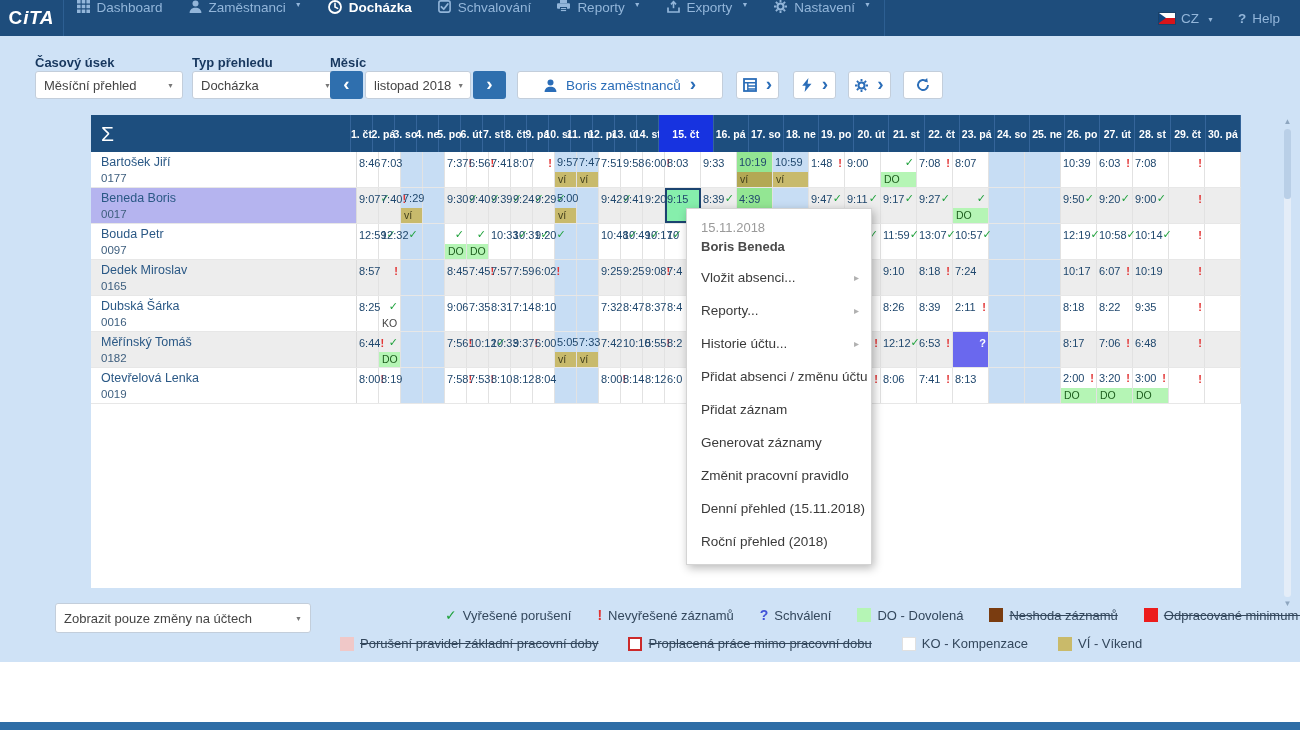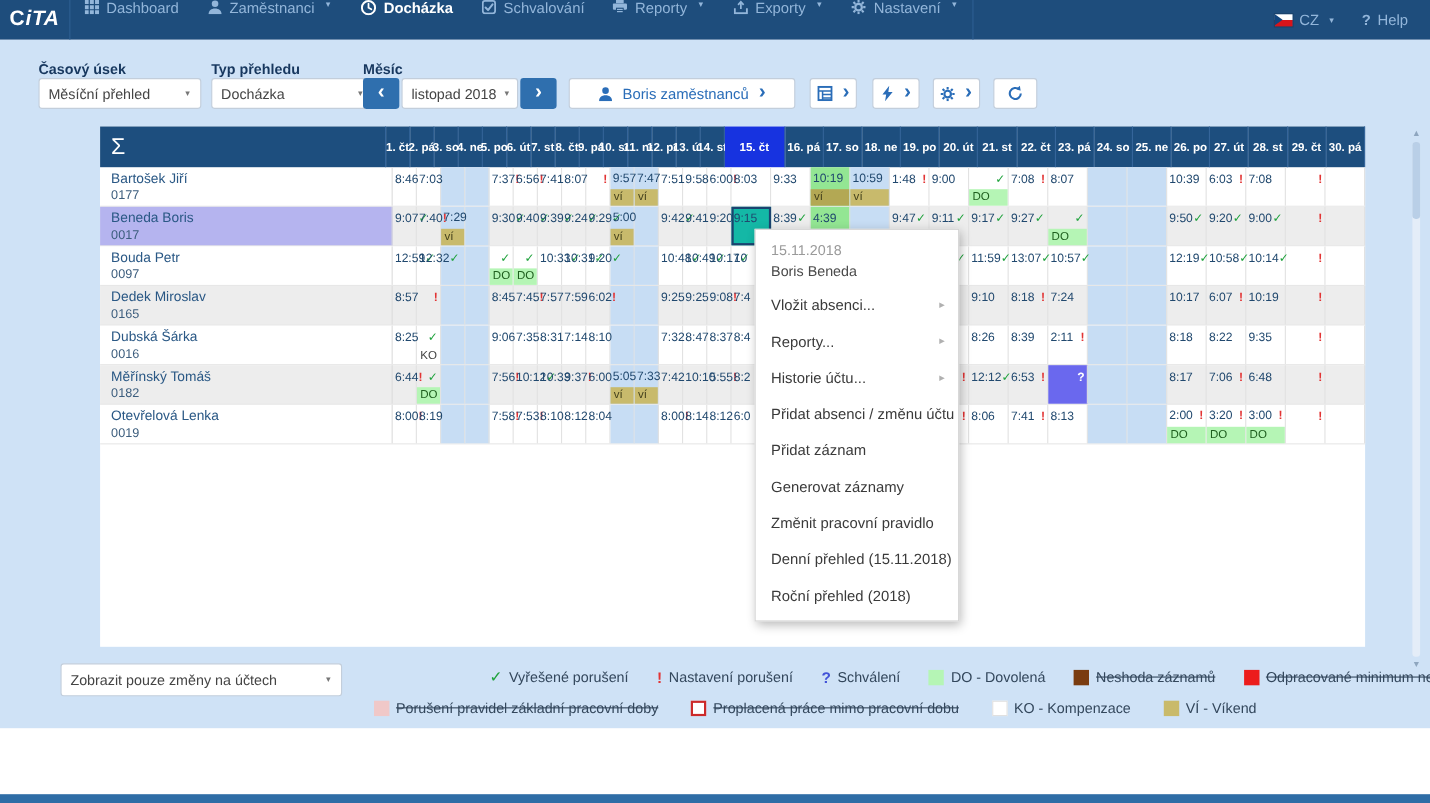--- a/index.html
+++ b/index.html
@@ -55,21 +55,21 @@
   .t-row.alt { background:#ededed; }
   .emp-cell { width:266px; padding:2px 0 0 10px; border-right:1px solid #dcdcdc; cursor:pointer; }
   .emp-cell.selected { background:#b5b4ef; }
   .emp-name { font-size:12.5px; color:#2a5885; line-height:17px; white-space:nowrap; }
   .emp-id { font-size:11.5px; color:#3d5e7e; line-height:15px; }
   .day-cell { position:relative; border-right:1px solid #e2e2e2; display:flex; flex-direction:column; cursor:pointer; }
   .day-cell.narrow { width:22px; } .day-cell.wide { width:36px; }
   .day-cell.wk { background:#c7ddf4; }
   .day-cell.bg-g { background:#93e693; }
   .day-cell.bg-p { background:#6a68ee; }
-  .day-cell.sel { outline:2px solid #1b4370; outline-offset:-2px; background:#14b8a6; z-index:2; }
+  .day-cell.sel { outline:2px solid #1b4370; outline-offset:-2px; background:#86efac; z-index:2; }
   .cell-top { position:relative; z-index:1; height:21px; display:flex; align-items:center;
     padding:0 2px; font-size:11px; color:#20486e; white-space:nowrap; overflow:visible; }
   .cell-top.both { justify-content:space-between; }
   .cell-top.markonly { justify-content:flex-end; }
   .mark { font-weight:bold; font-size:11px; }
   .mark-ok { color:#1fa23c; } .mark-err { color:#e23434; } .mark-q { color:#ffffff; }
   .cell-tag { height:15px; margin-top:auto; font-size:10.5px; line-height:15px; padding-left:3px;
     white-space:nowrap; color:#333; }
   .tag-vi { background:#c8ba6c; color:#43401c; }
   .bg-g .tag-vi { background:#b3a854; }
@@ -88,21 +88,21 @@
   .legend-item.off .lg-label { text-decoration:line-through; }
   .lg-sym { font-weight:bold; font-size:14px; }
   .lg-sym.check { color:#1fa23c; } .lg-sym.excl { color:#e23434; } .lg-sym.quest { color:#4152d8; }
   .lg-box { width:14px; height:14px; display:inline-block; }
   
   .footer-strip { position:absolute; top:722px; left:0; width:1300px; height:8px; background:#2e6da6; }
   
   .ctx-menu { position:absolute; left:686px; top:208px; width:186px; background:#fff;
     border:1px solid #d4d4d4; box-shadow:2px 3px 9px rgba(0,0,0,0.28); z-index:50; padding:7px 0 6px 0; }
   .ctx-date { padding:4px 14px 0 14px; color:#9a9a9a; font-size:13px; }
-  .ctx-name { padding:4px 14px 7px 14px; color:#4a4a4a; font-weight:normal; font-size:13px; }
+  .ctx-name { padding:4px 14px 7px 14px; color:#4a4a4a; font-weight:bold; font-size:13px; }
   .ctx-item { padding:9px 12px 9px 14px; font-size:13.5px; color:#3a3a3a;
     display:flex; justify-content:space-between; align-items:center; cursor:pointer; white-space:nowrap; }
   .ctx-sub-arrow { color:#b0b0b0; font-size:10px; }
 </style>
 </head>
 <body>
 
 <nav class="navbar">
   <div class="logo">
     <span class="logo-c">C</span>
@@ -1231,21 +1231,21 @@
     <span>Zobrazit pouze změny na účtech</span>
       <span class="sel-caret">▼</span>
   </div>
   <div class="legend-row" style="left:445px; top:19px; gap:26px;" id="legend-row1">
       <div class="legend-item">
         <span class="lg-sym check">✓</span>
         <span class="lg-label">Vyřešené porušení</span>
       </div>
       <div class="legend-item">
         <span class="lg-sym excl">!</span>
-        <span class="lg-label">Nastavení porušení</span>
+        <span class="lg-label">Nevyřešené záznamů</span>
       </div>
       <div class="legend-item">
         <span class="lg-sym quest">?</span>
         <span class="lg-label">Schválení</span>
       </div>
       <div class="legend-item">
         <span class="lg-box" style="background: rgb(181, 245, 181);"></span>
         <span class="lg-label">DO - Dovolená</span>
       </div>
       <div class="legend-item off">

